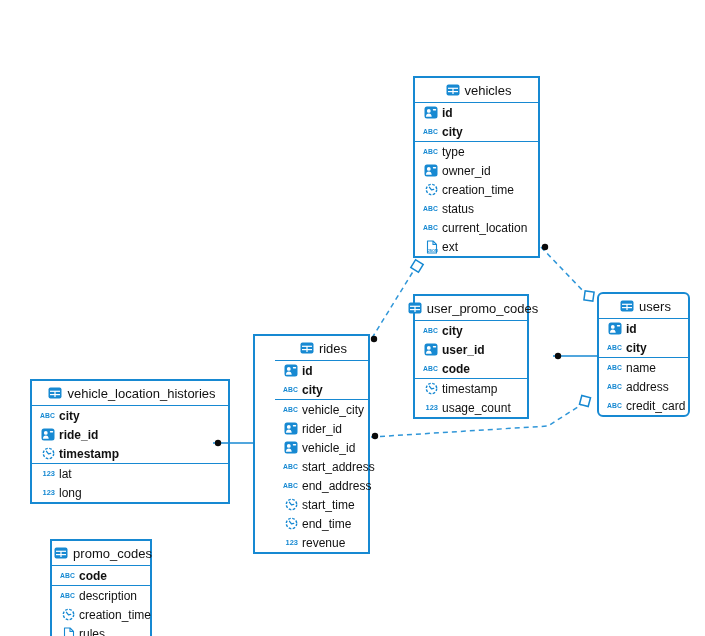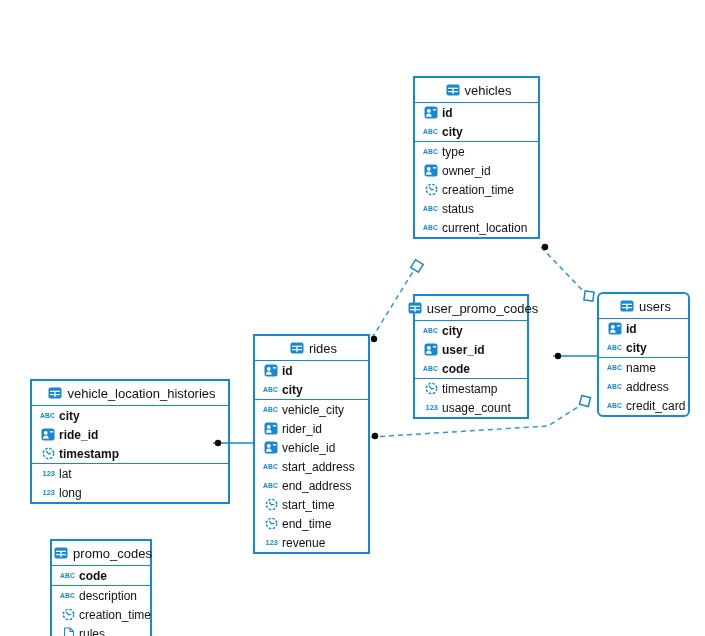--- a/index.html
+++ b/index.html
@@ -27,21 +27,21 @@
   .icon-cell {
     width:18px; min-width:18px; display:flex; align-items:center;
     justify-content:flex-end;
   }
   .abc { color:var(--blue); font-weight:bold; font-size:6.8px; letter-spacing:0.1px; }
   .num { color:var(--blue); font-weight:bold; font-size:7.5px; }
   
   #t-vehicles                   { left:413px; top:32px;  width:127px; }
   #t-user_promo_codes           { left:413px; top:250px; width:116px; }
   #t-users                      { left:597px; top:248px; width:93px;border-radius:6px;  }
-  #t-rides                      { left:253px; top:290px; width:117px; }
+  #t-rides                      { left:253px; top:290px; width:117px;padding-left:20px; }
   #t-vehicle_location_histories { left:30px;  top:335px; width:200px; }
   #t-promo_codes                { left:50px;  top:495px; width:102px; }
   
   svg.overlay { position:absolute; left:0; top:0; z-index:3; pointer-events:none; }
   svg.overlay g { pointer-events:auto; }
   .solid-line  { stroke:var(--blue); stroke-width:1.6; fill:none; }
   .dashed-line { stroke:var(--dash); stroke-width:1.5; stroke-dasharray:5 4; fill:none; }
   .dot { fill:#0a0a0a; }
   .sq  { fill:#fff; stroke:var(--blue); stroke-width:1.5; }
 </style>
@@ -139,329 +139,339 @@
             <span class="abc">ABC</span>
           </span>
           <span>status</span>
         </div>
         <div class="row">
           <span class="icon-cell">
             <span class="abc">ABC</span>
           </span>
           <span>current_location</span>
         </div>
-      </div>
-  </div>
-
-  <div class="erd-table" id="t-user_promo_codes">
-    <div class="thead">
-      <span class="icon-cell">
-          <svg width="14" height="12" viewBox="0 0 14 12">
-            <rect x="0.5" y="0.5" width="13" height="11" rx="2" fill="#1789d2"></rect>
-            <line x1="2" y1="4.3" x2="12" y2="4.3" stroke="#fff" stroke-width="1.2"></line>
-            <line x1="2" y1="7.6" x2="12" y2="7.6" stroke="#fff" stroke-width="1.2"></line>
-            <line x1="7" y1="4.3" x2="7" y2="10" stroke="#fff" stroke-width="1.2"></line>
-          </svg>
-        </span>
-      <span>user_promo_codes</span>
-    </div>
-    <div class="section pk">
-        <div class="row pk-row">
-          <span class="icon-cell">
-            <span class="abc">ABC</span>
-          </span>
-          <span>city</span>
-        </div>
-        <div class="row pk-row">
-          <span class="icon-cell">
-            <svg width="14" height="13" viewBox="0 0 14 13">
-              <rect x="0.5" y="0.5" width="13" height="12" rx="2.5" fill="#1789d2"></rect>
-              <circle cx="4.8" cy="4.9" r="1.9" fill="#fff"></circle>
-              <path d="M1.9,10.8 C1.9,8.7 3.2,7.5 4.8,7.5 C6.4,7.5 7.7,8.7 7.7,10.8 Z" fill="#fff"></path>
-              <rect x="8.8" y="3.1" width="3.4" height="1.3" rx="0.6" fill="#fff"></rect>
-            </svg>
-          </span>
-          <span>user_id</span>
-        </div>
-        <div class="row pk-row">
-          <span class="icon-cell">
-            <span class="abc">ABC</span>
-          </span>
-          <span>code</span>
-        </div>
-      </div>
-    <div class="section">
-        <div class="row">
-          <span class="icon-cell">
-            <svg width="13" height="13" viewBox="0 0 13 13">
-              <circle cx="6.5" cy="6.5" r="5.2" fill="none" stroke="#1789d2" stroke-width="1.4" stroke-dasharray="2.6 1.5"></circle>
-              <path d="M6.5,6.9 L4.5,4.3 M6.5,6.9 L8.7,6.4" stroke="#1789d2" stroke-width="1.3" fill="none" stroke-linecap="round"></path>
-            </svg>
-          </span>
-          <span>timestamp</span>
-        </div>
-        <div class="row">
-          <span class="icon-cell">
-            <span class="num">123</span>
-          </span>
-          <span>usage_count</span>
-        </div>
-      </div>
-  </div>
-
-  <div class="erd-table" id="t-users">
-    <div class="thead">
-      <span class="icon-cell">
-          <svg width="14" height="12" viewBox="0 0 14 12">
-            <rect x="0.5" y="0.5" width="13" height="11" rx="2" fill="#1789d2"></rect>
-            <line x1="2" y1="4.3" x2="12" y2="4.3" stroke="#fff" stroke-width="1.2"></line>
-            <line x1="2" y1="7.6" x2="12" y2="7.6" stroke="#fff" stroke-width="1.2"></line>
-            <line x1="7" y1="4.3" x2="7" y2="10" stroke="#fff" stroke-width="1.2"></line>
-          </svg>
-        </span>
-      <span>users</span>
-    </div>
-    <div class="section pk">
-        <div class="row pk-row">
-          <span class="icon-cell">
-            <svg width="14" height="13" viewBox="0 0 14 13">
-              <rect x="0.5" y="0.5" width="13" height="12" rx="2.5" fill="#1789d2"></rect>
-              <circle cx="4.8" cy="4.9" r="1.9" fill="#fff"></circle>
-              <path d="M1.9,10.8 C1.9,8.7 3.2,7.5 4.8,7.5 C6.4,7.5 7.7,8.7 7.7,10.8 Z" fill="#fff"></path>
-              <rect x="8.8" y="3.1" width="3.4" height="1.3" rx="0.6" fill="#fff"></rect>
-            </svg>
-          </span>
-          <span>id</span>
-        </div>
-        <div class="row pk-row">
-          <span class="icon-cell">
-            <span class="abc">ABC</span>
-          </span>
-          <span>city</span>
-        </div>
-      </div>
-    <div class="section">
-        <div class="row">
-          <span class="icon-cell">
-            <span class="abc">ABC</span>
-          </span>
-          <span>name</span>
-        </div>
-        <div class="row">
-          <span class="icon-cell">
-            <span class="abc">ABC</span>
-          </span>
-          <span>address</span>
-        </div>
-        <div class="row">
-          <span class="icon-cell">
-            <span class="abc">ABC</span>
-          </span>
-          <span>credit_card</span>
-        </div>
-      </div>
-  </div>
-
-  <div class="erd-table" id="t-rides">
-    <div class="thead">
-      <span class="icon-cell">
-          <svg width="14" height="12" viewBox="0 0 14 12">
-            <rect x="0.5" y="0.5" width="13" height="11" rx="2" fill="#1789d2"></rect>
-            <line x1="2" y1="4.3" x2="12" y2="4.3" stroke="#fff" stroke-width="1.2"></line>
-            <line x1="2" y1="7.6" x2="12" y2="7.6" stroke="#fff" stroke-width="1.2"></line>
-            <line x1="7" y1="4.3" x2="7" y2="10" stroke="#fff" stroke-width="1.2"></line>
-          </svg>
-        </span>
-      <span>rides</span>
-    </div>
-    <div class="section pk">
-        <div class="row pk-row">
-          <span class="icon-cell">
-            <svg width="14" height="13" viewBox="0 0 14 13">
-              <rect x="0.5" y="0.5" width="13" height="12" rx="2.5" fill="#1789d2"></rect>
-              <circle cx="4.8" cy="4.9" r="1.9" fill="#fff"></circle>
-              <path d="M1.9,10.8 C1.9,8.7 3.2,7.5 4.8,7.5 C6.4,7.5 7.7,8.7 7.7,10.8 Z" fill="#fff"></path>
-              <rect x="8.8" y="3.1" width="3.4" height="1.3" rx="0.6" fill="#fff"></rect>
-            </svg>
-          </span>
-          <span>id</span>
-        </div>
-        <div class="row pk-row">
-          <span class="icon-cell">
-            <span class="abc">ABC</span>
-          </span>
-          <span>city</span>
-        </div>
-      </div>
-    <div class="section">
-        <div class="row">
-          <span class="icon-cell">
-            <span class="abc">ABC</span>
-          </span>
-          <span>vehicle_city</span>
-        </div>
-        <div class="row">
-          <span class="icon-cell">
-            <svg width="14" height="13" viewBox="0 0 14 13">
-              <rect x="0.5" y="0.5" width="13" height="12" rx="2.5" fill="#1789d2"></rect>
-              <circle cx="4.8" cy="4.9" r="1.9" fill="#fff"></circle>
-              <path d="M1.9,10.8 C1.9,8.7 3.2,7.5 4.8,7.5 C6.4,7.5 7.7,8.7 7.7,10.8 Z" fill="#fff"></path>
-              <rect x="8.8" y="3.1" width="3.4" height="1.3" rx="0.6" fill="#fff"></rect>
-            </svg>
-          </span>
-          <span>rider_id</span>
-        </div>
-        <div class="row">
-          <span class="icon-cell">
-            <svg width="14" height="13" viewBox="0 0 14 13">
-              <rect x="0.5" y="0.5" width="13" height="12" rx="2.5" fill="#1789d2"></rect>
-              <circle cx="4.8" cy="4.9" r="1.9" fill="#fff"></circle>
-              <path d="M1.9,10.8 C1.9,8.7 3.2,7.5 4.8,7.5 C6.4,7.5 7.7,8.7 7.7,10.8 Z" fill="#fff"></path>
-              <rect x="8.8" y="3.1" width="3.4" height="1.3" rx="0.6" fill="#fff"></rect>
-            </svg>
-          </span>
-          <span>vehicle_id</span>
-        </div>
-        <div class="row">
-          <span class="icon-cell">
-            <span class="abc">ABC</span>
-          </span>
-          <span>start_address</span>
-        </div>
-        <div class="row">
-          <span class="icon-cell">
-            <span class="abc">ABC</span>
-          </span>
-          <span>end_address</span>
-        </div>
-        <div class="row">
-          <span class="icon-cell">
-            <svg width="13" height="13" viewBox="0 0 13 13">
-              <circle cx="6.5" cy="6.5" r="5.2" fill="none" stroke="#1789d2" stroke-width="1.4" stroke-dasharray="2.6 1.5"></circle>
-              <path d="M6.5,6.9 L4.5,4.3 M6.5,6.9 L8.7,6.4" stroke="#1789d2" stroke-width="1.3" fill="none" stroke-linecap="round"></path>
-            </svg>
-          </span>
-          <span>start_time</span>
-        </div>
-        <div class="row">
-          <span class="icon-cell">
-            <svg width="13" height="13" viewBox="0 0 13 13">
-              <circle cx="6.5" cy="6.5" r="5.2" fill="none" stroke="#1789d2" stroke-width="1.4" stroke-dasharray="2.6 1.5"></circle>
-              <path d="M6.5,6.9 L4.5,4.3 M6.5,6.9 L8.7,6.4" stroke="#1789d2" stroke-width="1.3" fill="none" stroke-linecap="round"></path>
-            </svg>
-          </span>
-          <span>end_time</span>
-        </div>
-        <div class="row">
-          <span class="icon-cell">
-            <span class="num">123</span>
-          </span>
-          <span>revenue</span>
-        </div>
-      </div>
-  </div>
-
-  <div class="erd-table" id="t-vehicle_location_histories">
-    <div class="thead">
-      <span class="icon-cell">
-          <svg width="14" height="12" viewBox="0 0 14 12">
-            <rect x="0.5" y="0.5" width="13" height="11" rx="2" fill="#1789d2"></rect>
-            <line x1="2" y1="4.3" x2="12" y2="4.3" stroke="#fff" stroke-width="1.2"></line>
-            <line x1="2" y1="7.6" x2="12" y2="7.6" stroke="#fff" stroke-width="1.2"></line>
-            <line x1="7" y1="4.3" x2="7" y2="10" stroke="#fff" stroke-width="1.2"></line>
-          </svg>
-        </span>
-      <span>vehicle_location_histories</span>
-    </div>
-    <div class="section pk">
-        <div class="row pk-row">
-          <span class="icon-cell">
-            <span class="abc">ABC</span>
-          </span>
-          <span>city</span>
-        </div>
-        <div class="row pk-row">
-          <span class="icon-cell">
-            <svg width="14" height="13" viewBox="0 0 14 13">
-              <rect x="0.5" y="0.5" width="13" height="12" rx="2.5" fill="#1789d2"></rect>
-              <circle cx="4.8" cy="4.9" r="1.9" fill="#fff"></circle>
-              <path d="M1.9,10.8 C1.9,8.7 3.2,7.5 4.8,7.5 C6.4,7.5 7.7,8.7 7.7,10.8 Z" fill="#fff"></path>
-              <rect x="8.8" y="3.1" width="3.4" height="1.3" rx="0.6" fill="#fff"></rect>
-            </svg>
-          </span>
-          <span>ride_id</span>
-        </div>
-        <div class="row pk-row">
-          <span class="icon-cell">
-            <svg width="13" height="13" viewBox="0 0 13 13">
-              <circle cx="6.5" cy="6.5" r="5.2" fill="none" stroke="#1789d2" stroke-width="1.4" stroke-dasharray="2.6 1.5"></circle>
-              <path d="M6.5,6.9 L4.5,4.3 M6.5,6.9 L8.7,6.4" stroke="#1789d2" stroke-width="1.3" fill="none" stroke-linecap="round"></path>
-            </svg>
-          </span>
-          <span>timestamp</span>
-        </div>
-      </div>
-    <div class="section">
-        <div class="row">
-          <span class="icon-cell">
-            <span class="num">123</span>
-          </span>
-          <span>lat</span>
-        </div>
-        <div class="row">
-          <span class="icon-cell">
-            <span class="num">123</span>
-          </span>
-          <span>long</span>
-        </div>
-      </div>
-  </div>
-
-  <div class="erd-table" id="t-promo_codes">
-    <div class="thead">
-      <span class="icon-cell">
-          <svg width="14" height="12" viewBox="0 0 14 12">
-            <rect x="0.5" y="0.5" width="13" height="11" rx="2" fill="#1789d2"></rect>
-            <line x1="2" y1="4.3" x2="12" y2="4.3" stroke="#fff" stroke-width="1.2"></line>
-            <line x1="2" y1="7.6" x2="12" y2="7.6" stroke="#fff" stroke-width="1.2"></line>
-            <line x1="7" y1="4.3" x2="7" y2="10" stroke="#fff" stroke-width="1.2"></line>
-          </svg>
-        </span>
-      <span>promo_codes</span>
-    </div>
-    <div class="section pk">
-        <div class="row pk-row">
-          <span class="icon-cell">
-            <span class="abc">ABC</span>
-          </span>
-          <span>code</span>
-        </div>
-      </div>
-    <div class="section">
-        <div class="row">
-          <span class="icon-cell">
-            <span class="abc">ABC</span>
-          </span>
-          <span>description</span>
-        </div>
-        <div class="row">
-          <span class="icon-cell">
-            <svg width="13" height="13" viewBox="0 0 13 13">
-              <circle cx="6.5" cy="6.5" r="5.2" fill="none" stroke="#1789d2" stroke-width="1.4" stroke-dasharray="2.6 1.5"></circle>
-              <path d="M6.5,6.9 L4.5,4.3 M6.5,6.9 L8.7,6.4" stroke="#1789d2" stroke-width="1.3" fill="none" stroke-linecap="round"></path>
-            </svg>
-          </span>
-          <span>creation_time</span>
-        </div>
         <div class="row">
           <span class="icon-cell">
             <svg width="12" height="14" viewBox="0 0 12 14">
               <path d="M1.5,1 H7 L10.5,4.5 V13 H1.5 Z" fill="#fff" stroke="#1789d2" stroke-width="1.1" stroke-linejoin="round"></path>
               <path d="M7,1 V4.5 H10.5" fill="none" stroke="#1789d2" stroke-width="1.1"></path>
               <text x="1.4" y="12.3" font-size="3.8" font-weight="bold" fill="#1789d2" font-family="Liberation Sans, sans-serif">JSON</text>
             </svg>
           </span>
+          <span>ext</span>
+        </div>
+      </div>
+  </div>
+
+  <div class="erd-table" id="t-user_promo_codes">
+    <div class="thead">
+      <span class="icon-cell">
+          <svg width="14" height="12" viewBox="0 0 14 12">
+            <rect x="0.5" y="0.5" width="13" height="11" rx="2" fill="#1789d2"></rect>
+            <line x1="2" y1="4.3" x2="12" y2="4.3" stroke="#fff" stroke-width="1.2"></line>
+            <line x1="2" y1="7.6" x2="12" y2="7.6" stroke="#fff" stroke-width="1.2"></line>
+            <line x1="7" y1="4.3" x2="7" y2="10" stroke="#fff" stroke-width="1.2"></line>
+          </svg>
+        </span>
+      <span>user_promo_codes</span>
+    </div>
+    <div class="section pk">
+        <div class="row pk-row">
+          <span class="icon-cell">
+            <span class="abc">ABC</span>
+          </span>
+          <span>city</span>
+        </div>
+        <div class="row pk-row">
+          <span class="icon-cell">
+            <svg width="14" height="13" viewBox="0 0 14 13">
+              <rect x="0.5" y="0.5" width="13" height="12" rx="2.5" fill="#1789d2"></rect>
+              <circle cx="4.8" cy="4.9" r="1.9" fill="#fff"></circle>
+              <path d="M1.9,10.8 C1.9,8.7 3.2,7.5 4.8,7.5 C6.4,7.5 7.7,8.7 7.7,10.8 Z" fill="#fff"></path>
+              <rect x="8.8" y="3.1" width="3.4" height="1.3" rx="0.6" fill="#fff"></rect>
+            </svg>
+          </span>
+          <span>user_id</span>
+        </div>
+        <div class="row pk-row">
+          <span class="icon-cell">
+            <span class="abc">ABC</span>
+          </span>
+          <span>code</span>
+        </div>
+      </div>
+    <div class="section">
+        <div class="row">
+          <span class="icon-cell">
+            <svg width="13" height="13" viewBox="0 0 13 13">
+              <circle cx="6.5" cy="6.5" r="5.2" fill="none" stroke="#1789d2" stroke-width="1.4" stroke-dasharray="2.6 1.5"></circle>
+              <path d="M6.5,6.9 L4.5,4.3 M6.5,6.9 L8.7,6.4" stroke="#1789d2" stroke-width="1.3" fill="none" stroke-linecap="round"></path>
+            </svg>
+          </span>
+          <span>timestamp</span>
+        </div>
+        <div class="row">
+          <span class="icon-cell">
+            <span class="num">123</span>
+          </span>
+          <span>usage_count</span>
+        </div>
+      </div>
+  </div>
+
+  <div class="erd-table" id="t-users">
+    <div class="thead">
+      <span class="icon-cell">
+          <svg width="14" height="12" viewBox="0 0 14 12">
+            <rect x="0.5" y="0.5" width="13" height="11" rx="2" fill="#1789d2"></rect>
+            <line x1="2" y1="4.3" x2="12" y2="4.3" stroke="#fff" stroke-width="1.2"></line>
+            <line x1="2" y1="7.6" x2="12" y2="7.6" stroke="#fff" stroke-width="1.2"></line>
+            <line x1="7" y1="4.3" x2="7" y2="10" stroke="#fff" stroke-width="1.2"></line>
+          </svg>
+        </span>
+      <span>users</span>
+    </div>
+    <div class="section pk">
+        <div class="row pk-row">
+          <span class="icon-cell">
+            <svg width="14" height="13" viewBox="0 0 14 13">
+              <rect x="0.5" y="0.5" width="13" height="12" rx="2.5" fill="#1789d2"></rect>
+              <circle cx="4.8" cy="4.9" r="1.9" fill="#fff"></circle>
+              <path d="M1.9,10.8 C1.9,8.7 3.2,7.5 4.8,7.5 C6.4,7.5 7.7,8.7 7.7,10.8 Z" fill="#fff"></path>
+              <rect x="8.8" y="3.1" width="3.4" height="1.3" rx="0.6" fill="#fff"></rect>
+            </svg>
+          </span>
+          <span>id</span>
+        </div>
+        <div class="row pk-row">
+          <span class="icon-cell">
+            <span class="abc">ABC</span>
+          </span>
+          <span>city</span>
+        </div>
+      </div>
+    <div class="section">
+        <div class="row">
+          <span class="icon-cell">
+            <span class="abc">ABC</span>
+          </span>
+          <span>name</span>
+        </div>
+        <div class="row">
+          <span class="icon-cell">
+            <span class="abc">ABC</span>
+          </span>
+          <span>address</span>
+        </div>
+        <div class="row">
+          <span class="icon-cell">
+            <span class="abc">ABC</span>
+          </span>
+          <span>credit_card</span>
+        </div>
+      </div>
+  </div>
+
+  <div class="erd-table" id="t-rides">
+    <div class="thead">
+      <span class="icon-cell">
+          <svg width="14" height="12" viewBox="0 0 14 12">
+            <rect x="0.5" y="0.5" width="13" height="11" rx="2" fill="#1789d2"></rect>
+            <line x1="2" y1="4.3" x2="12" y2="4.3" stroke="#fff" stroke-width="1.2"></line>
+            <line x1="2" y1="7.6" x2="12" y2="7.6" stroke="#fff" stroke-width="1.2"></line>
+            <line x1="7" y1="4.3" x2="7" y2="10" stroke="#fff" stroke-width="1.2"></line>
+          </svg>
+        </span>
+      <span>rides</span>
+    </div>
+    <div class="section pk">
+        <div class="row pk-row">
+          <span class="icon-cell">
+            <svg width="14" height="13" viewBox="0 0 14 13">
+              <rect x="0.5" y="0.5" width="13" height="12" rx="2.5" fill="#1789d2"></rect>
+              <circle cx="4.8" cy="4.9" r="1.9" fill="#fff"></circle>
+              <path d="M1.9,10.8 C1.9,8.7 3.2,7.5 4.8,7.5 C6.4,7.5 7.7,8.7 7.7,10.8 Z" fill="#fff"></path>
+              <rect x="8.8" y="3.1" width="3.4" height="1.3" rx="0.6" fill="#fff"></rect>
+            </svg>
+          </span>
+          <span>id</span>
+        </div>
+        <div class="row pk-row">
+          <span class="icon-cell">
+            <span class="abc">ABC</span>
+          </span>
+          <span>city</span>
+        </div>
+      </div>
+    <div class="section">
+        <div class="row">
+          <span class="icon-cell">
+            <span class="abc">ABC</span>
+          </span>
+          <span>vehicle_city</span>
+        </div>
+        <div class="row">
+          <span class="icon-cell">
+            <svg width="14" height="13" viewBox="0 0 14 13">
+              <rect x="0.5" y="0.5" width="13" height="12" rx="2.5" fill="#1789d2"></rect>
+              <circle cx="4.8" cy="4.9" r="1.9" fill="#fff"></circle>
+              <path d="M1.9,10.8 C1.9,8.7 3.2,7.5 4.8,7.5 C6.4,7.5 7.7,8.7 7.7,10.8 Z" fill="#fff"></path>
+              <rect x="8.8" y="3.1" width="3.4" height="1.3" rx="0.6" fill="#fff"></rect>
+            </svg>
+          </span>
+          <span>rider_id</span>
+        </div>
+        <div class="row">
+          <span class="icon-cell">
+            <svg width="14" height="13" viewBox="0 0 14 13">
+              <rect x="0.5" y="0.5" width="13" height="12" rx="2.5" fill="#1789d2"></rect>
+              <circle cx="4.8" cy="4.9" r="1.9" fill="#fff"></circle>
+              <path d="M1.9,10.8 C1.9,8.7 3.2,7.5 4.8,7.5 C6.4,7.5 7.7,8.7 7.7,10.8 Z" fill="#fff"></path>
+              <rect x="8.8" y="3.1" width="3.4" height="1.3" rx="0.6" fill="#fff"></rect>
+            </svg>
+          </span>
+          <span>vehicle_id</span>
+        </div>
+        <div class="row">
+          <span class="icon-cell">
+            <span class="abc">ABC</span>
+          </span>
+          <span>start_address</span>
+        </div>
+        <div class="row">
+          <span class="icon-cell">
+            <span class="abc">ABC</span>
+          </span>
+          <span>end_address</span>
+        </div>
+        <div class="row">
+          <span class="icon-cell">
+            <svg width="13" height="13" viewBox="0 0 13 13">
+              <circle cx="6.5" cy="6.5" r="5.2" fill="none" stroke="#1789d2" stroke-width="1.4" stroke-dasharray="2.6 1.5"></circle>
+              <path d="M6.5,6.9 L4.5,4.3 M6.5,6.9 L8.7,6.4" stroke="#1789d2" stroke-width="1.3" fill="none" stroke-linecap="round"></path>
+            </svg>
+          </span>
+          <span>start_time</span>
+        </div>
+        <div class="row">
+          <span class="icon-cell">
+            <svg width="13" height="13" viewBox="0 0 13 13">
+              <circle cx="6.5" cy="6.5" r="5.2" fill="none" stroke="#1789d2" stroke-width="1.4" stroke-dasharray="2.6 1.5"></circle>
+              <path d="M6.5,6.9 L4.5,4.3 M6.5,6.9 L8.7,6.4" stroke="#1789d2" stroke-width="1.3" fill="none" stroke-linecap="round"></path>
+            </svg>
+          </span>
+          <span>end_time</span>
+        </div>
+        <div class="row">
+          <span class="icon-cell">
+            <span class="num">123</span>
+          </span>
+          <span>revenue</span>
+        </div>
+      </div>
+  </div>
+
+  <div class="erd-table" id="t-vehicle_location_histories">
+    <div class="thead">
+      <span class="icon-cell">
+          <svg width="14" height="12" viewBox="0 0 14 12">
+            <rect x="0.5" y="0.5" width="13" height="11" rx="2" fill="#1789d2"></rect>
+            <line x1="2" y1="4.3" x2="12" y2="4.3" stroke="#fff" stroke-width="1.2"></line>
+            <line x1="2" y1="7.6" x2="12" y2="7.6" stroke="#fff" stroke-width="1.2"></line>
+            <line x1="7" y1="4.3" x2="7" y2="10" stroke="#fff" stroke-width="1.2"></line>
+          </svg>
+        </span>
+      <span>vehicle_location_histories</span>
+    </div>
+    <div class="section pk">
+        <div class="row pk-row">
+          <span class="icon-cell">
+            <span class="abc">ABC</span>
+          </span>
+          <span>city</span>
+        </div>
+        <div class="row pk-row">
+          <span class="icon-cell">
+            <svg width="14" height="13" viewBox="0 0 14 13">
+              <rect x="0.5" y="0.5" width="13" height="12" rx="2.5" fill="#1789d2"></rect>
+              <circle cx="4.8" cy="4.9" r="1.9" fill="#fff"></circle>
+              <path d="M1.9,10.8 C1.9,8.7 3.2,7.5 4.8,7.5 C6.4,7.5 7.7,8.7 7.7,10.8 Z" fill="#fff"></path>
+              <rect x="8.8" y="3.1" width="3.4" height="1.3" rx="0.6" fill="#fff"></rect>
+            </svg>
+          </span>
+          <span>ride_id</span>
+        </div>
+        <div class="row pk-row">
+          <span class="icon-cell">
+            <svg width="13" height="13" viewBox="0 0 13 13">
+              <circle cx="6.5" cy="6.5" r="5.2" fill="none" stroke="#1789d2" stroke-width="1.4" stroke-dasharray="2.6 1.5"></circle>
+              <path d="M6.5,6.9 L4.5,4.3 M6.5,6.9 L8.7,6.4" stroke="#1789d2" stroke-width="1.3" fill="none" stroke-linecap="round"></path>
+            </svg>
+          </span>
+          <span>timestamp</span>
+        </div>
+      </div>
+    <div class="section">
+        <div class="row">
+          <span class="icon-cell">
+            <span class="num">123</span>
+          </span>
+          <span>lat</span>
+        </div>
+        <div class="row">
+          <span class="icon-cell">
+            <span class="num">123</span>
+          </span>
+          <span>long</span>
+        </div>
+      </div>
+  </div>
+
+  <div class="erd-table" id="t-promo_codes">
+    <div class="thead">
+      <span class="icon-cell">
+          <svg width="14" height="12" viewBox="0 0 14 12">
+            <rect x="0.5" y="0.5" width="13" height="11" rx="2" fill="#1789d2"></rect>
+            <line x1="2" y1="4.3" x2="12" y2="4.3" stroke="#fff" stroke-width="1.2"></line>
+            <line x1="2" y1="7.6" x2="12" y2="7.6" stroke="#fff" stroke-width="1.2"></line>
+            <line x1="7" y1="4.3" x2="7" y2="10" stroke="#fff" stroke-width="1.2"></line>
+          </svg>
+        </span>
+      <span>promo_codes</span>
+    </div>
+    <div class="section pk">
+        <div class="row pk-row">
+          <span class="icon-cell">
+            <span class="abc">ABC</span>
+          </span>
+          <span>code</span>
+        </div>
+      </div>
+    <div class="section">
+        <div class="row">
+          <span class="icon-cell">
+            <span class="abc">ABC</span>
+          </span>
+          <span>description</span>
+        </div>
+        <div class="row">
+          <span class="icon-cell">
+            <svg width="13" height="13" viewBox="0 0 13 13">
+              <circle cx="6.5" cy="6.5" r="5.2" fill="none" stroke="#1789d2" stroke-width="1.4" stroke-dasharray="2.6 1.5"></circle>
+              <path d="M6.5,6.9 L4.5,4.3 M6.5,6.9 L8.7,6.4" stroke="#1789d2" stroke-width="1.3" fill="none" stroke-linecap="round"></path>
+            </svg>
+          </span>
+          <span>creation_time</span>
+        </div>
+        <div class="row">
+          <span class="icon-cell">
+            <svg width="12" height="14" viewBox="0 0 12 14">
+              <path d="M1.5,1 H7 L10.5,4.5 V13 H1.5 Z" fill="#fff" stroke="#1789d2" stroke-width="1.1" stroke-linejoin="round"></path>
+              <path d="M7,1 V4.5 H10.5" fill="none" stroke="#1789d2" stroke-width="1.1"></path>
+              <text x="1.4" y="12.3" font-size="3.8" font-weight="bold" fill="#1789d2" font-family="Liberation Sans, sans-serif">JSON</text>
+            </svg>
+          </span>
           <span>rules</span>
         </div>
       </div>
   </div>
 
 </div>
 
 </body></html>

